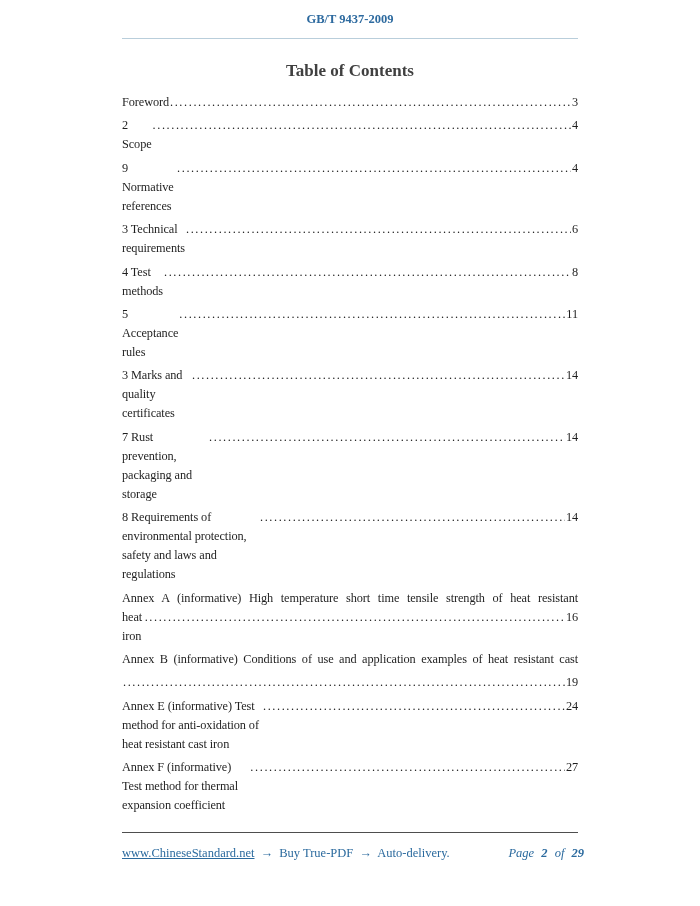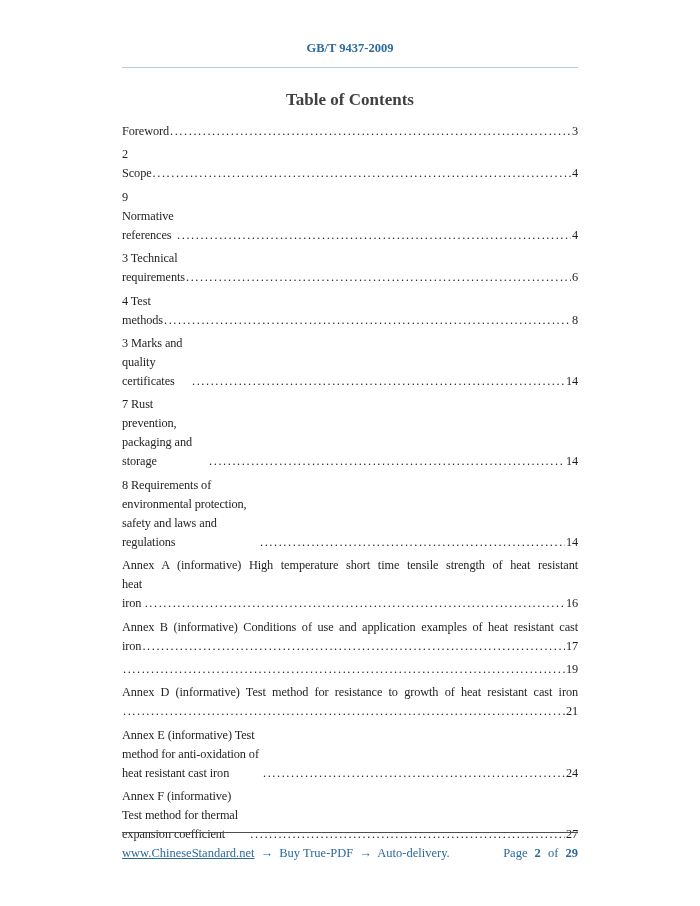--- a/index.html
+++ b/index.html
@@ -19,21 +19,20 @@
     right: 122px;
     top: 0;
   }
   .header-text {
     padding-top: 12px;
     text-align: center;
     font-size: 12.5px;
     line-height: 15px;
     font-weight: bold;
     color: #2d6a9f;
-    margin-top: 29px;
   }
   .header-rule {
     border: none;
     border-top: 1.5px solid #b9cedb;
     margin: 11px 0 0 0;
   }
   .toc-title {
     margin: 23px 0 0 0;
     text-align: center;
     font-size: 17px;
@@ -45,21 +44,21 @@
     margin-top: 13px;
     font-size: 12.3px;
     letter-spacing: -0.1px;
   }
   .toc-entry {
     margin-bottom: 4.4px;
     line-height: 19px;
   }
   .toc-entry .row {
     display: flex;
-    align-items: flex-end;
+    align-items: flex-start;
   }
   .toc-entry .t { flex: 0 1 auto; }
   .dots {
     flex: 1 1 auto;
     min-width: 0;
     overflow: hidden;
     white-space: nowrap;
     letter-spacing: 1.6px;
     padding: 0 1px;
   }
@@ -79,35 +78,35 @@
     left: 122px;
     right: 122px;
     top: 832px;
     border: none;
     border-top: 1px solid #4e4e4e;
     margin: 0;
   }
   .footer-row {
     position: absolute;
     left: 122px;
-    right: 122px;
+    right: 116px;
     top: 846px;
     display: flex;
     justify-content: space-between;
     align-items: baseline;
     font-size: 12.5px;
     color: #2b6a9e;
   }
   .footer-left a {
     color: #2b6a9e;
     text-decoration: underline;
     cursor: pointer;
   }
   .footer-left .arrow { margin: 0 3px; font-weight: bold; }
-  .footer-right span { margin-left: 4px; }
+  .footer-right span { margin-left: 4px; font-style: italic; }
   .footer-right .num { font-weight: bold; }
 </style>
 </head>
 <body>
 
 <div class="page">
   <div class="content">
     <div class="header-text">GB/T 9437-2009</div>
     <hr class="header-rule">
 
@@ -148,20 +147,27 @@
       </div>
 
       <div class="toc-entry">
         <div class="row">
           <span class="t">4 Test methods</span>
           <span class="dots"></span>
           <span class="pg">8</span>
         </div>
       </div>
 
+      <div class="toc-entry">
+        <div class="row">
+          <span class="t">5 Acceptance rules</span>
+          <span class="dots"></span>
+          <span class="pg">11</span>
+        </div>
+      </div>
 
       <div class="toc-entry">
         <div class="row">
           <span class="t">3 Marks and quality certificates</span>
           <span class="dots"></span>
           <span class="pg">14</span>
         </div>
       </div>
 
       <div class="toc-entry">
@@ -184,42 +190,29 @@
         <div class="line1">Annex A (informative) High temperature short time tensile strength of heat resistant</div>
         <div class="row">
           <span class="t">heat iron</span>
           <span class="dots"></span>
           <span class="pg">16</span>
         </div>
       </div>
 
       <div class="toc-entry two">
         <div class="line1">Annex B (informative) Conditions of use and application examples of heat resistant cast</div>
-        <div class="row">
-          <span class="t">iron</span>
-          <span class="dots"></span>
-          <span class="pg">17</span>
-        </div>
       </div>
 
       <div class="toc-entry">
         <div class="row">
           <span class="dots"></span>
           <span class="pg">19</span>
         </div>
       </div>
 
-      <div class="toc-entry two">
-        <div class="line1">Annex D (informative) Test method for resistance to growth of heat resistant cast iron</div>
-        <div class="row">
-          <span class="t"></span>
-          <span class="dots"></span>
-          <span class="pg">21</span>
-        </div>
-      </div>
 
       <div class="toc-entry">
         <div class="row">
           <span class="t">Annex E (informative) Test method for anti-oxidation of heat resistant cast iron</span>
           <span class="dots"></span>
           <span class="pg">24</span>
         </div>
       </div>
 
       <div class="toc-entry">

